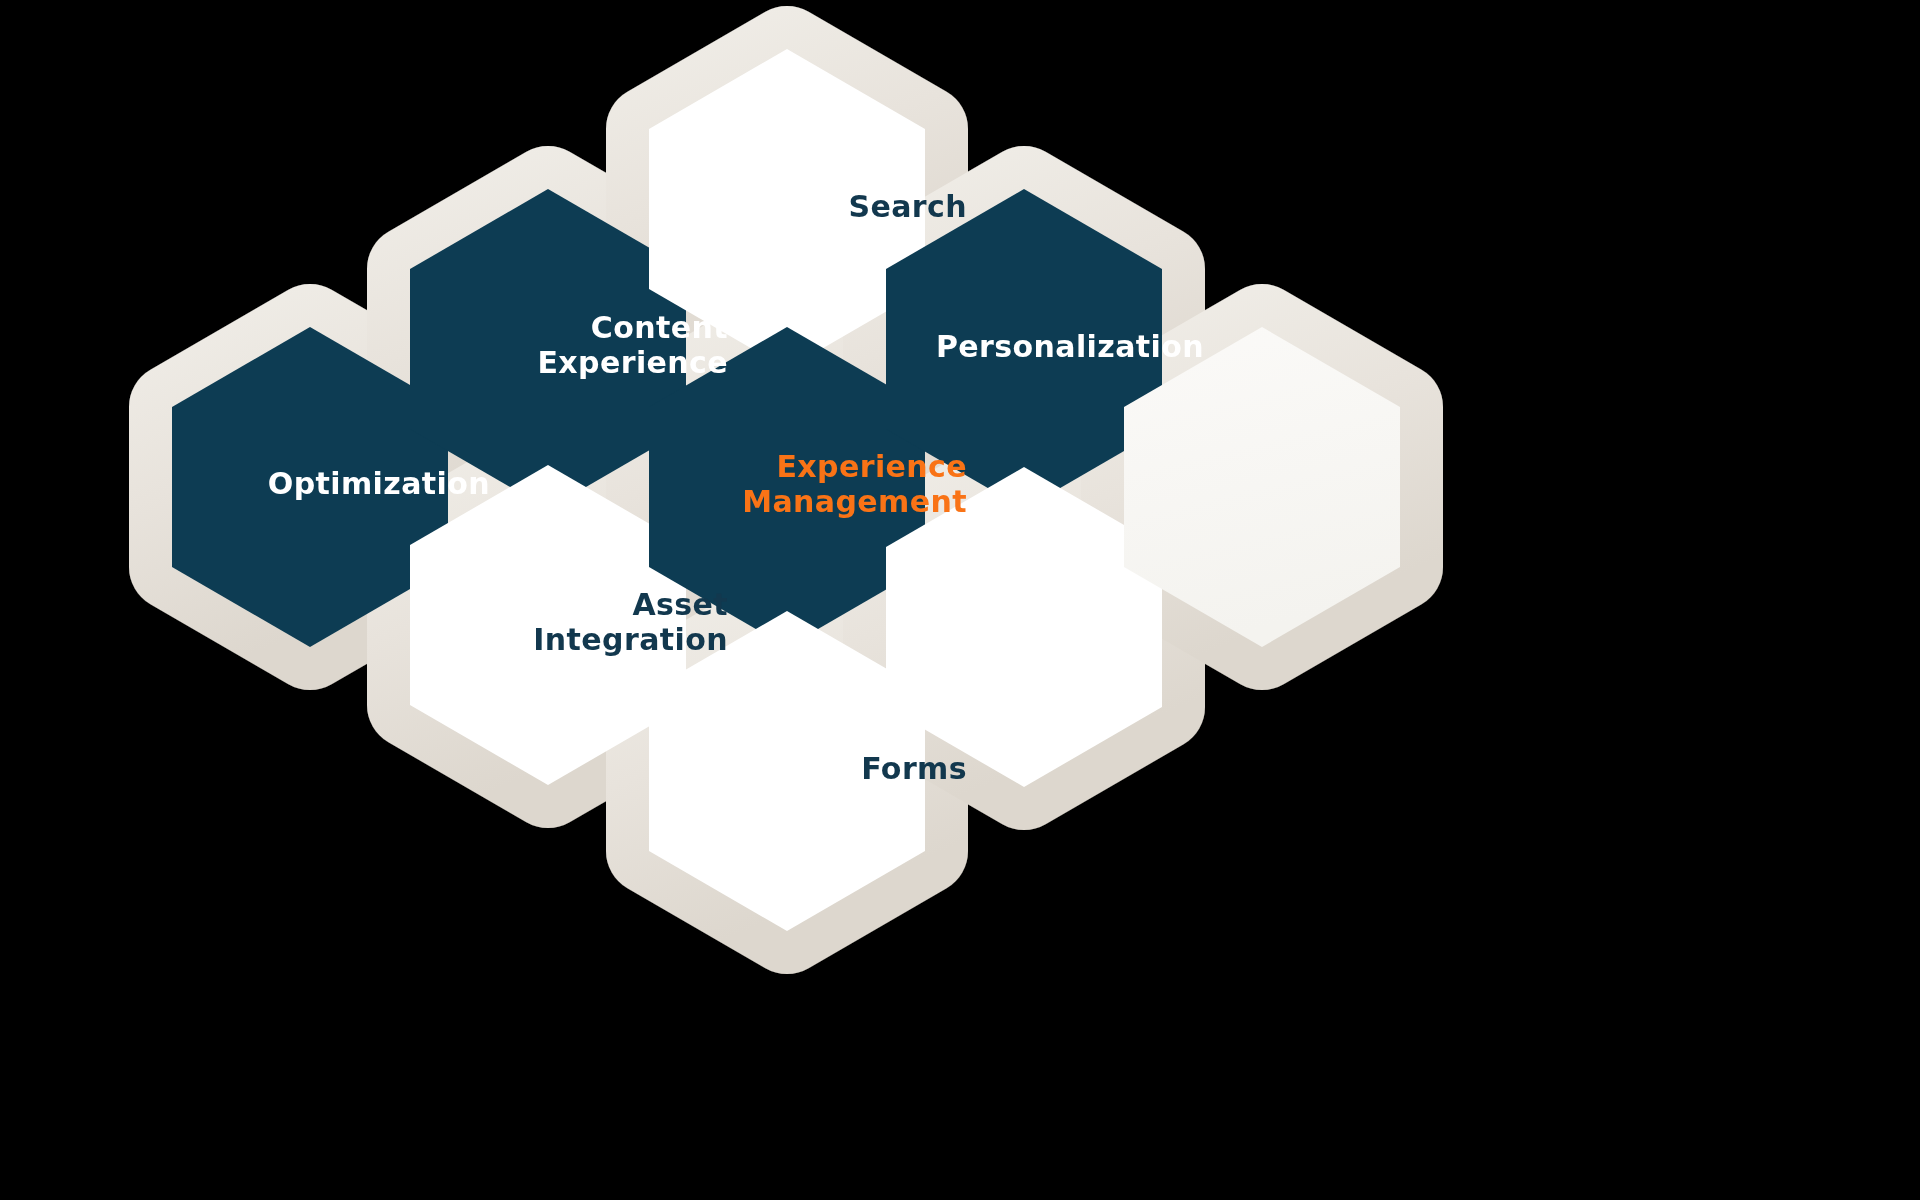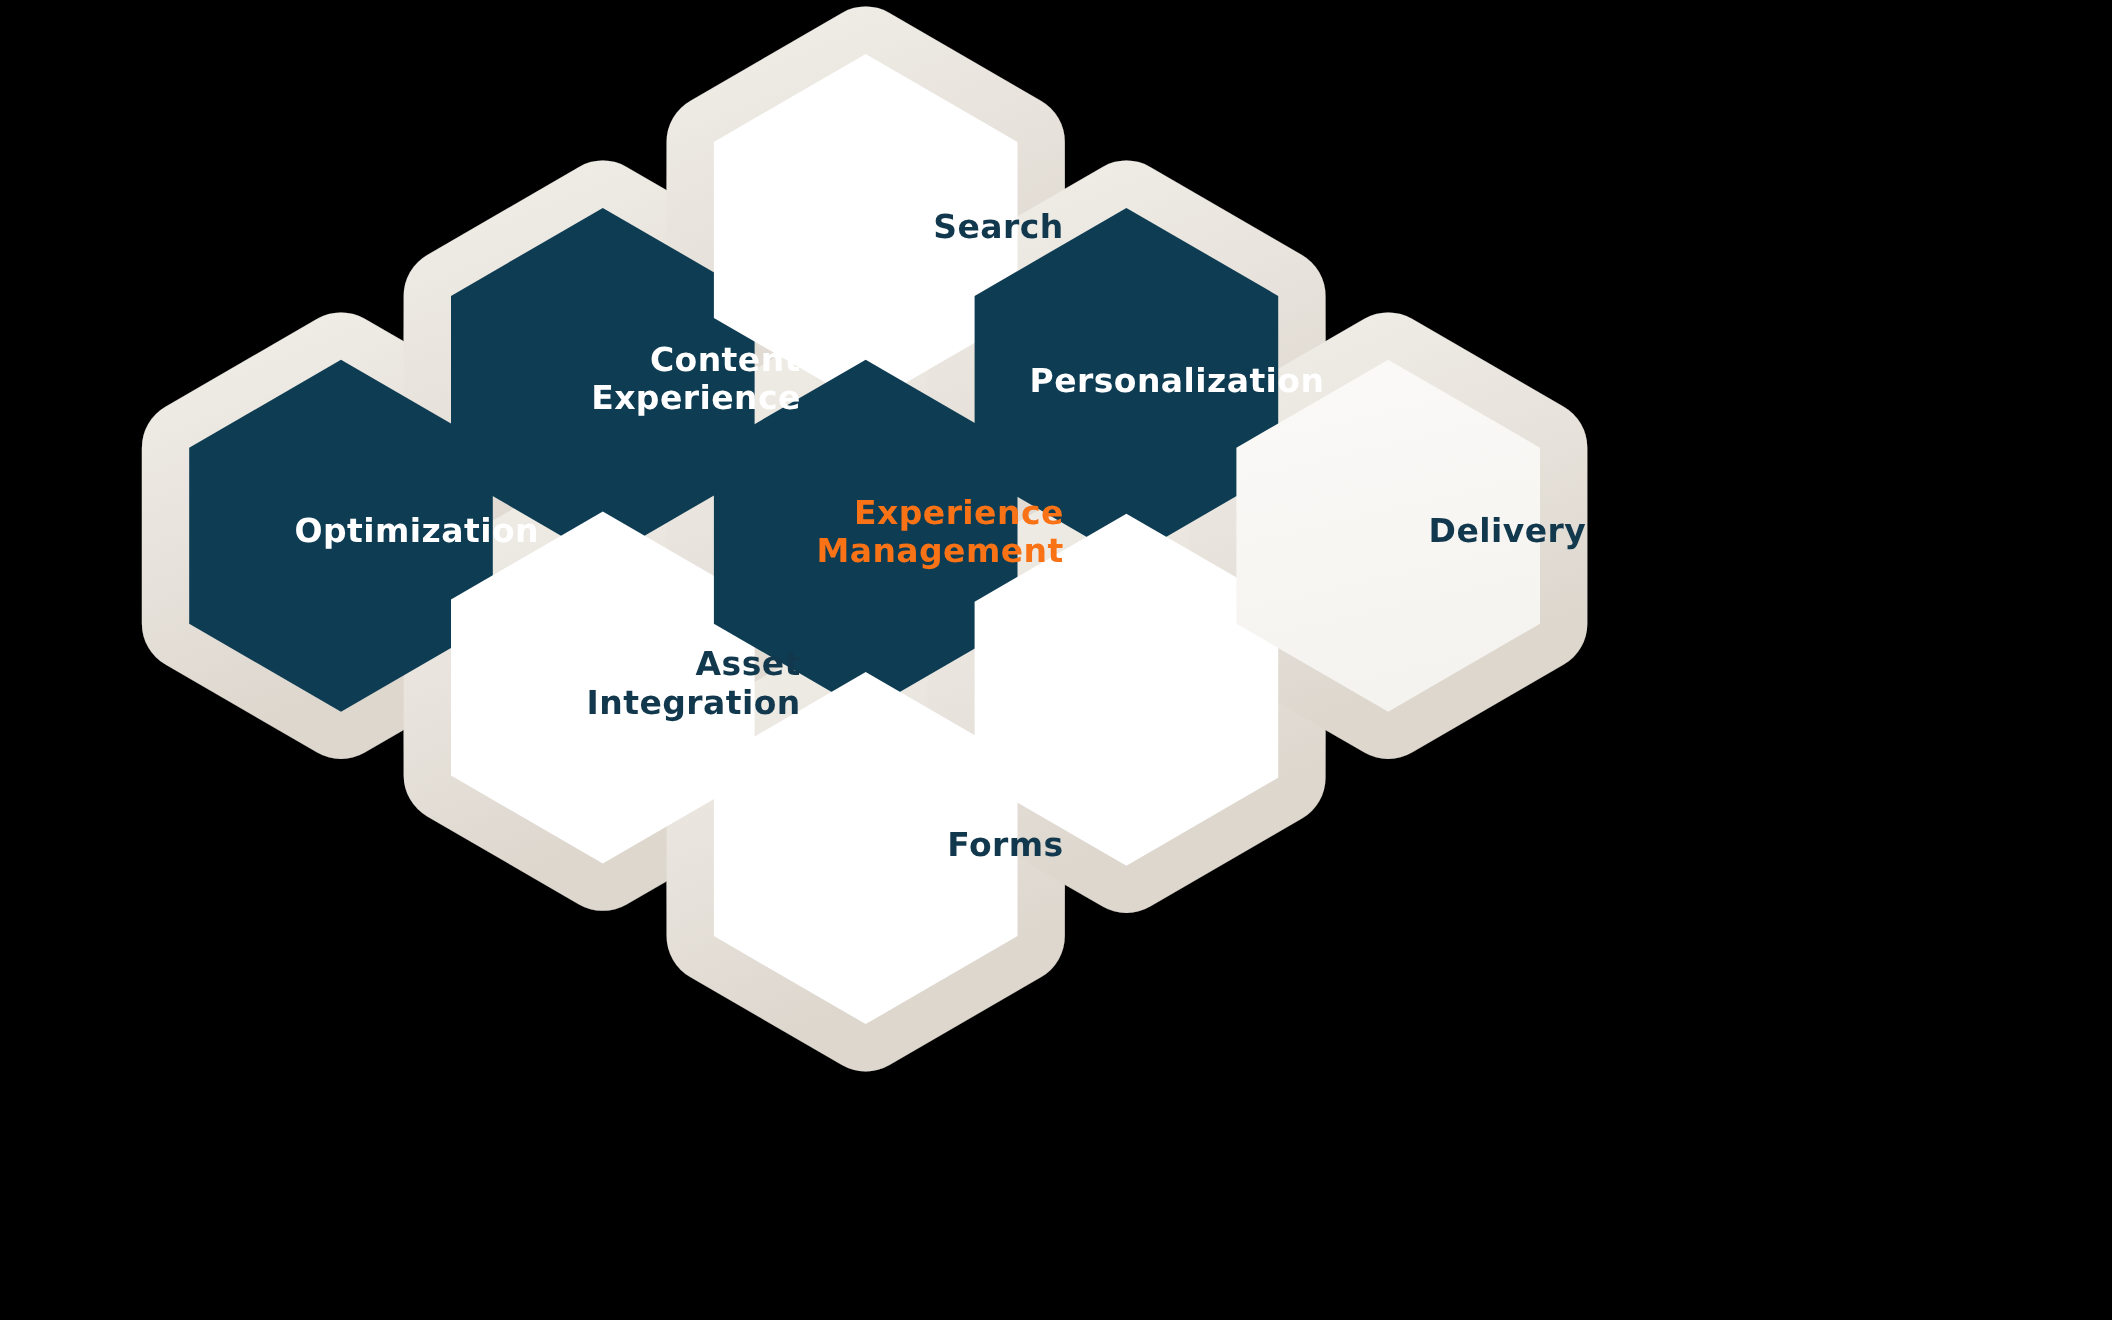--- a/index.html
+++ b/index.html
@@ -118,15 +118,14 @@
   <div class="hex-label" style="left:607px; top:189px; width:360px; color:#12384e; font-size:30px;">Search</div>
 
   <div class="hex-label" style="left:607px; top:449px; width:360px; color:#f97316; font-size:30px;">Experience
 Management</div>
 
   <div class="hex-label" style="left:844px; top:329px; width:360px; color:#ffffff; font-size:30px;">Personalization</div>
 
   <div class="hex-label" style="left:607px; top:751px; width:360px; color:#12384e; font-size:30px;">Forms</div>
 
 
-  <div class="hex-label" style="left:1082px; top:466px; width:360px; color:#12384e; font-size:30px;">Delivery</div>
 
 </div>
 
 </body></html>

